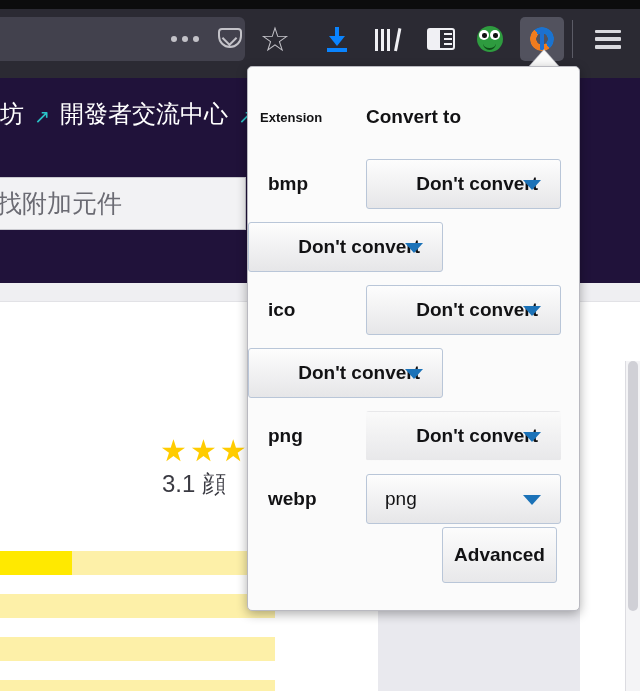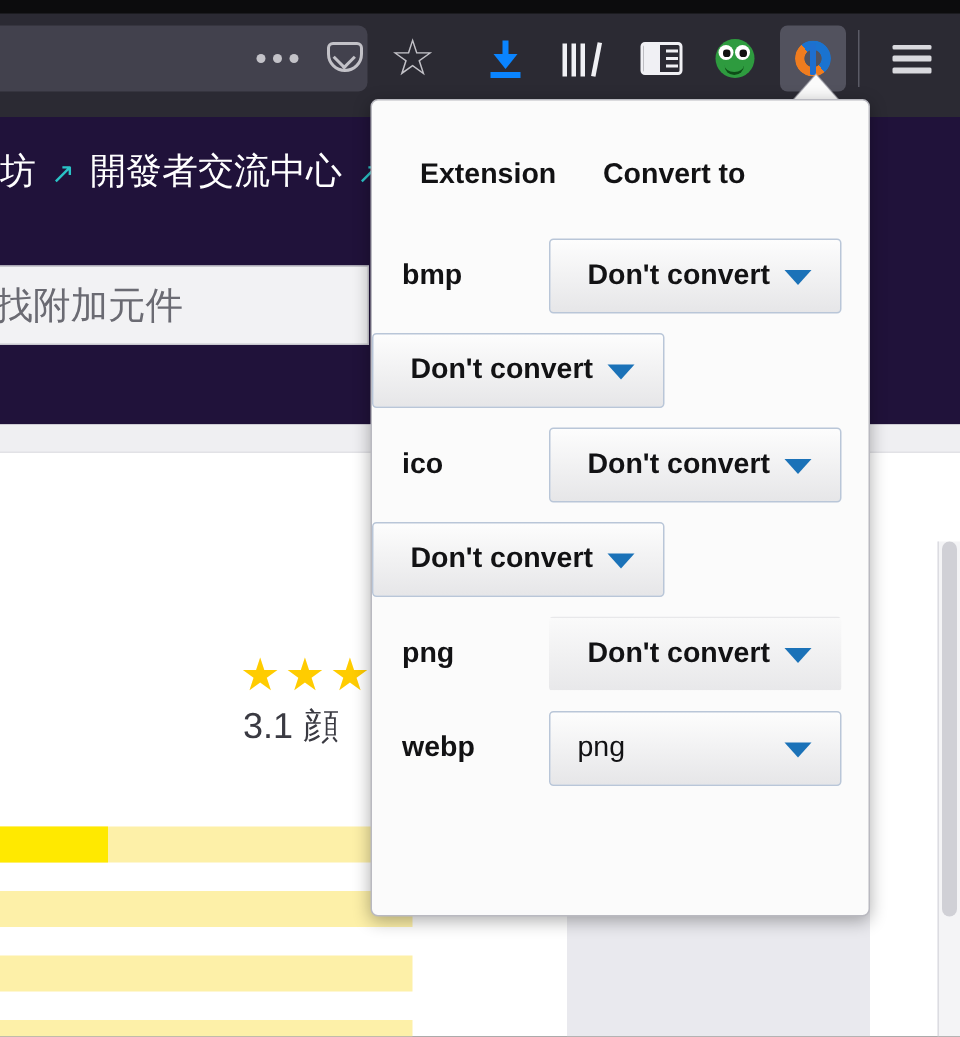--- a/index.html
+++ b/index.html
@@ -133,39 +133,39 @@
   .popup-tail{
     position:absolute;left:528px;top:50px;width:0;height:0;
     border-left:16px solid transparent;border-right:16px solid transparent;
     border-bottom:18px solid #fbfbfb;
     filter:drop-shadow(0 -1px 0 #b9b9c0);
   }
   .popup-head{
     position:absolute;left:0;top:30px;width:333px;height:40px;
     display:flex;align-items:center;
   }
-  .popup-head .h1{width:118px;padding-left:32px;box-sizing:border-box;font-size:19px;font-weight:bold;color:#121214;}
-  .popup-head .h2{font-size:19px;font-weight:bold;color:#121214;margin-left:36px;}
+  .popup-head .h1{width:118px;padding-left:12px;box-sizing:border-box;font-size:13px;font-weight:bold;color:#121214;}
+  .popup-head .h2{font-size:19px;font-weight:bold;color:#121214;}
 
   .rowlist{position:absolute;left:0;top:85px;width:333px;}
   .crow{height:63px;display:flex;align-items:center;}
   .crow .ext{
     width:118px;padding-left:20px;box-sizing:border-box;
     font-size:19px;font-weight:bold;color:#121214;white-space:nowrap;
   }
   .sel{
     position:relative;width:195px;height:50px;box-sizing:border-box;
     background:linear-gradient(#fdfdfd,#e6e6e8);
     border:1px solid #b9c6d8;border-radius:3px;
     display:flex;align-items:center;
     font-size:19px;font-weight:bold;color:#121214;
     cursor:default;
   }
   .sel.noborder{border-color:transparent;background:linear-gradient(#fafafa,#e8e8ea);}
-  .sel .lbl{flex:1;text-align:center;padding-right:22px;}
+  .sel .lbl{flex:1;text-align:right;padding-right:22px;}
   .sel.left .lbl{text-align:left;padding-left:18px;padding-right:0;font-weight:normal;}
   .sel .caret{
     position:absolute;right:19px;top:50%;margin-top:-4px;width:0;height:0;
     border-left:9px solid transparent;border-right:9px solid transparent;
     border-top:10px solid #1b72b8;
   }
   .adv-wrap{position:absolute;left:0;top:460px;width:333px;display:flex;justify-content:flex-end;padding-right:24px;box-sizing:border-box;}
   .advbtn{
     width:115px;height:56px;box-sizing:border-box;
     background:linear-gradient(#fcfcfc,#e8e8ea);
@@ -370,16 +370,19 @@
       <div class="crow">
         <div class="ext">webp</div>
         <div class="sel left">
           <span class="lbl">png</span>
           <span class="caret"></span>
         </div>
       </div>
 
     </div>
 
+    <div class="adv-wrap">
+      <div class="advbtn">Advanced</div>
+    </div>
 
   </div>
 
 </div>
 
 </body></html>

